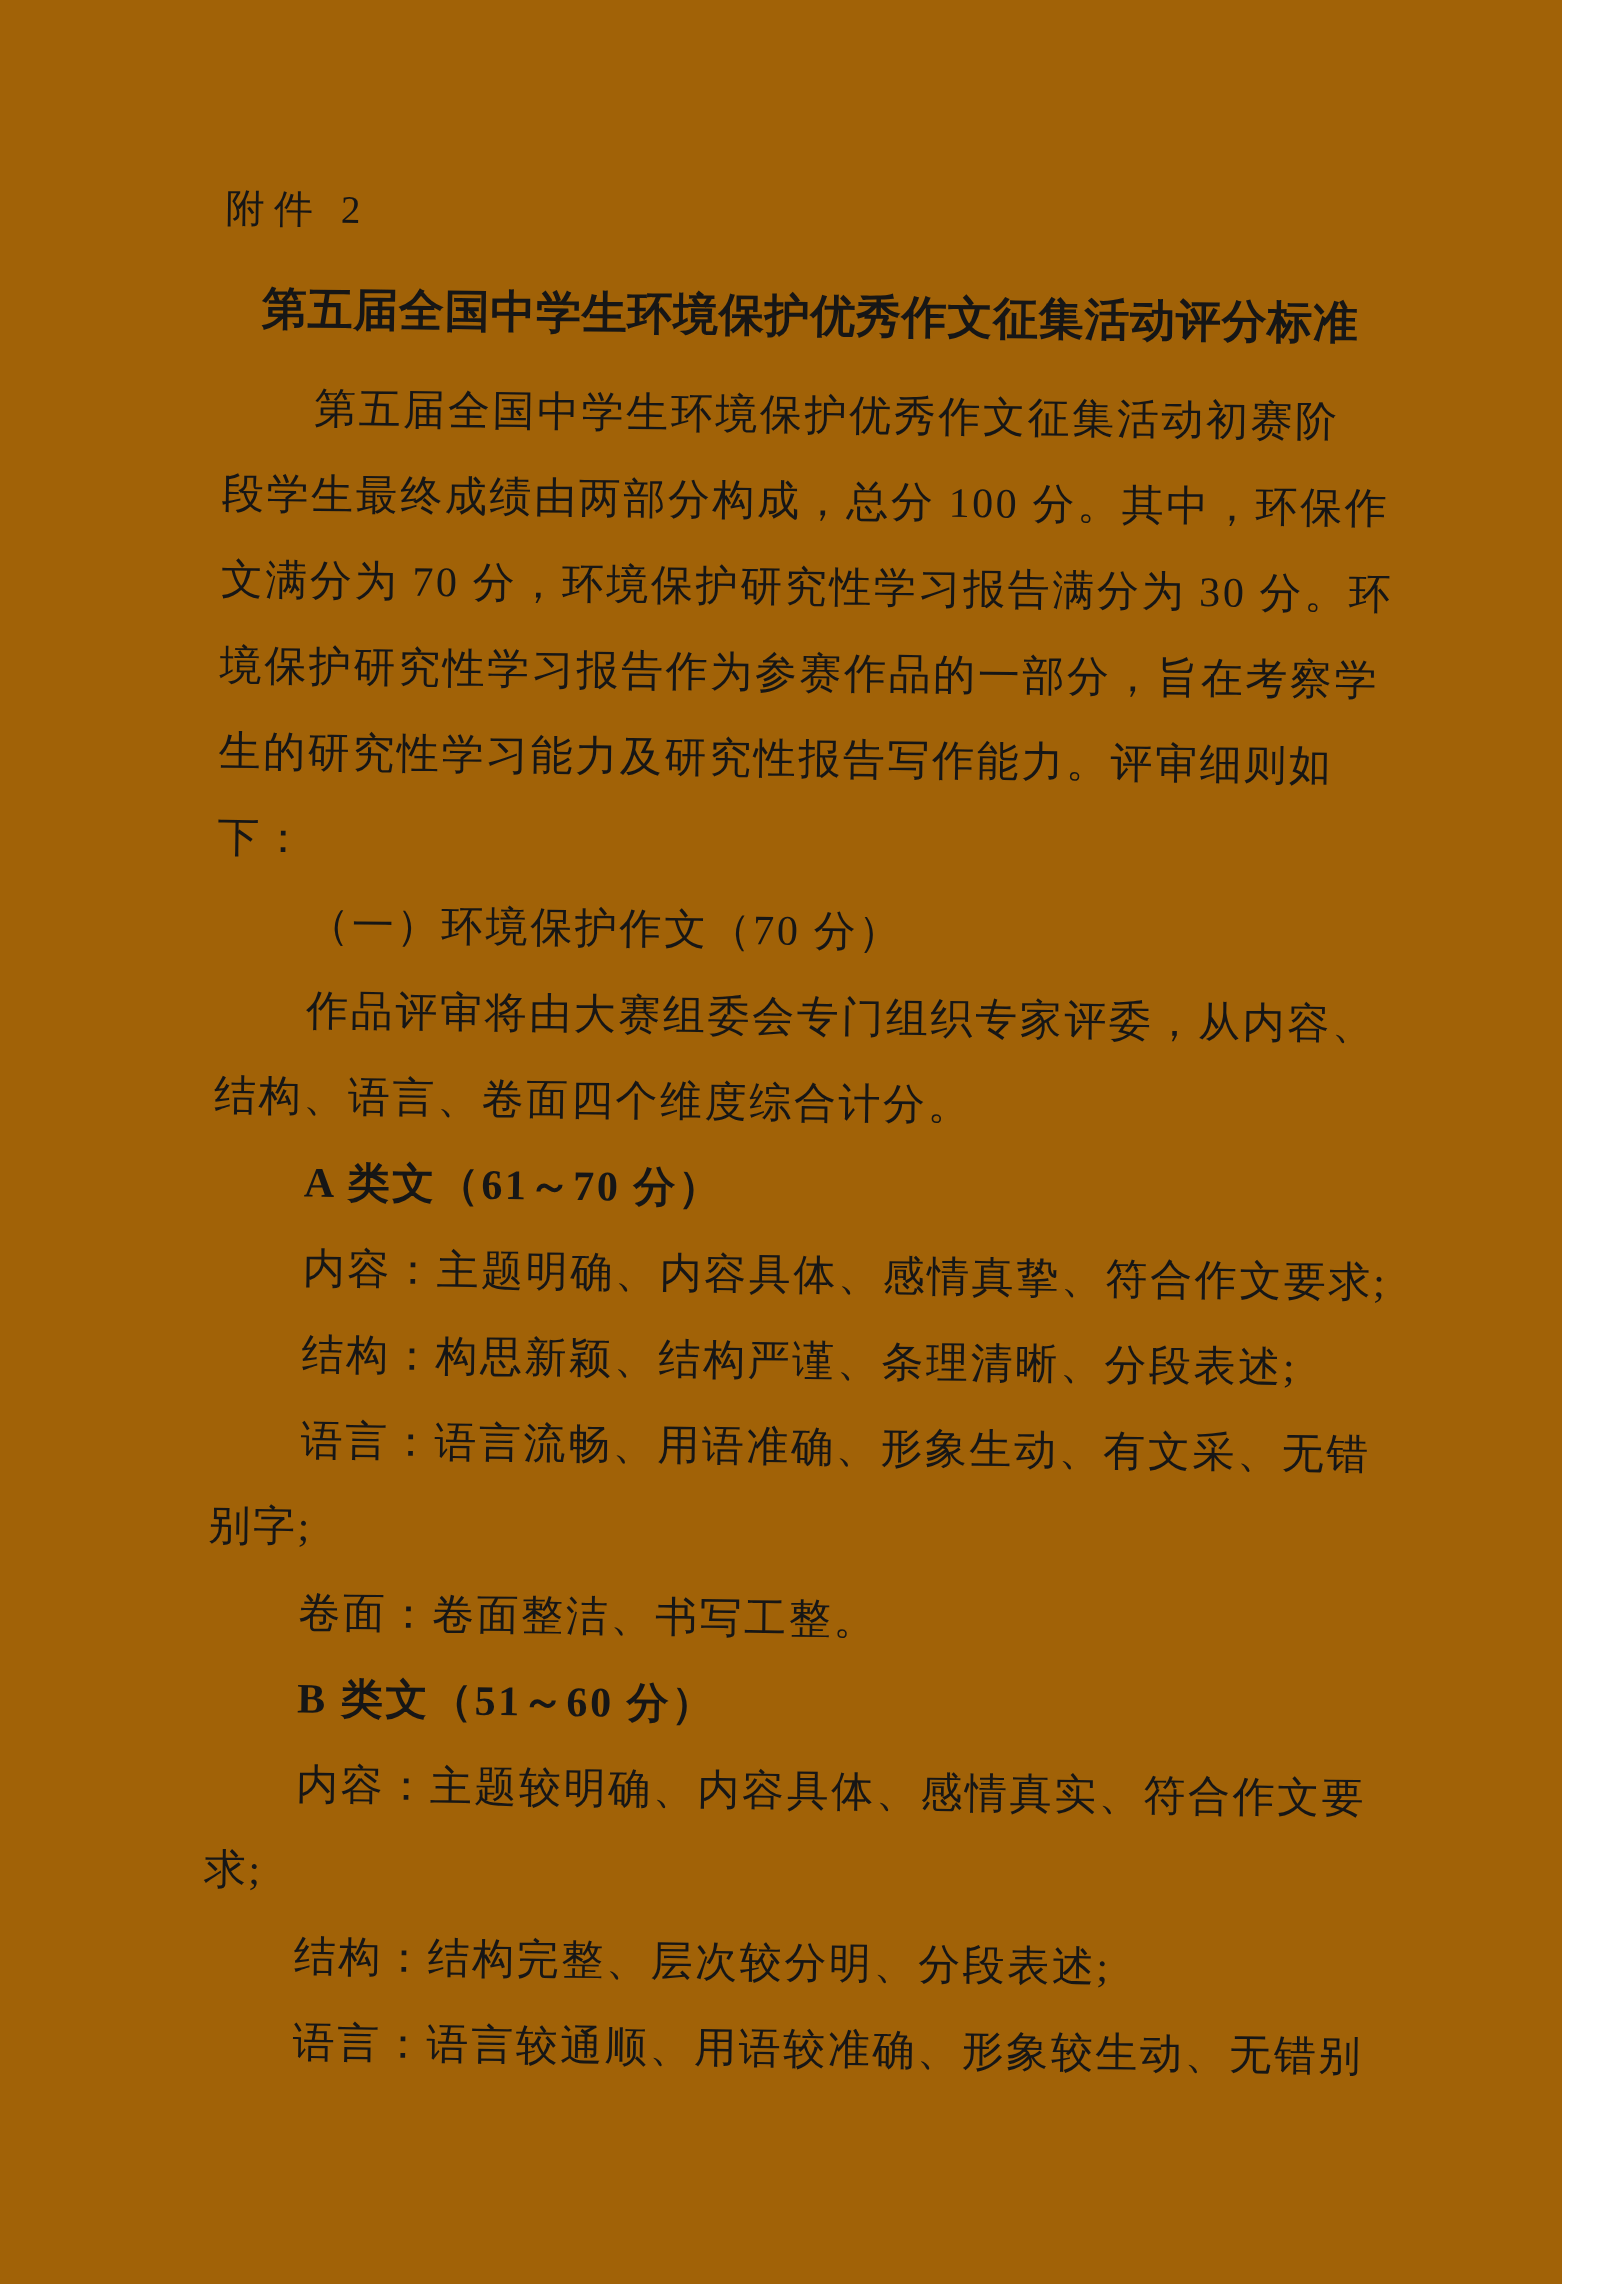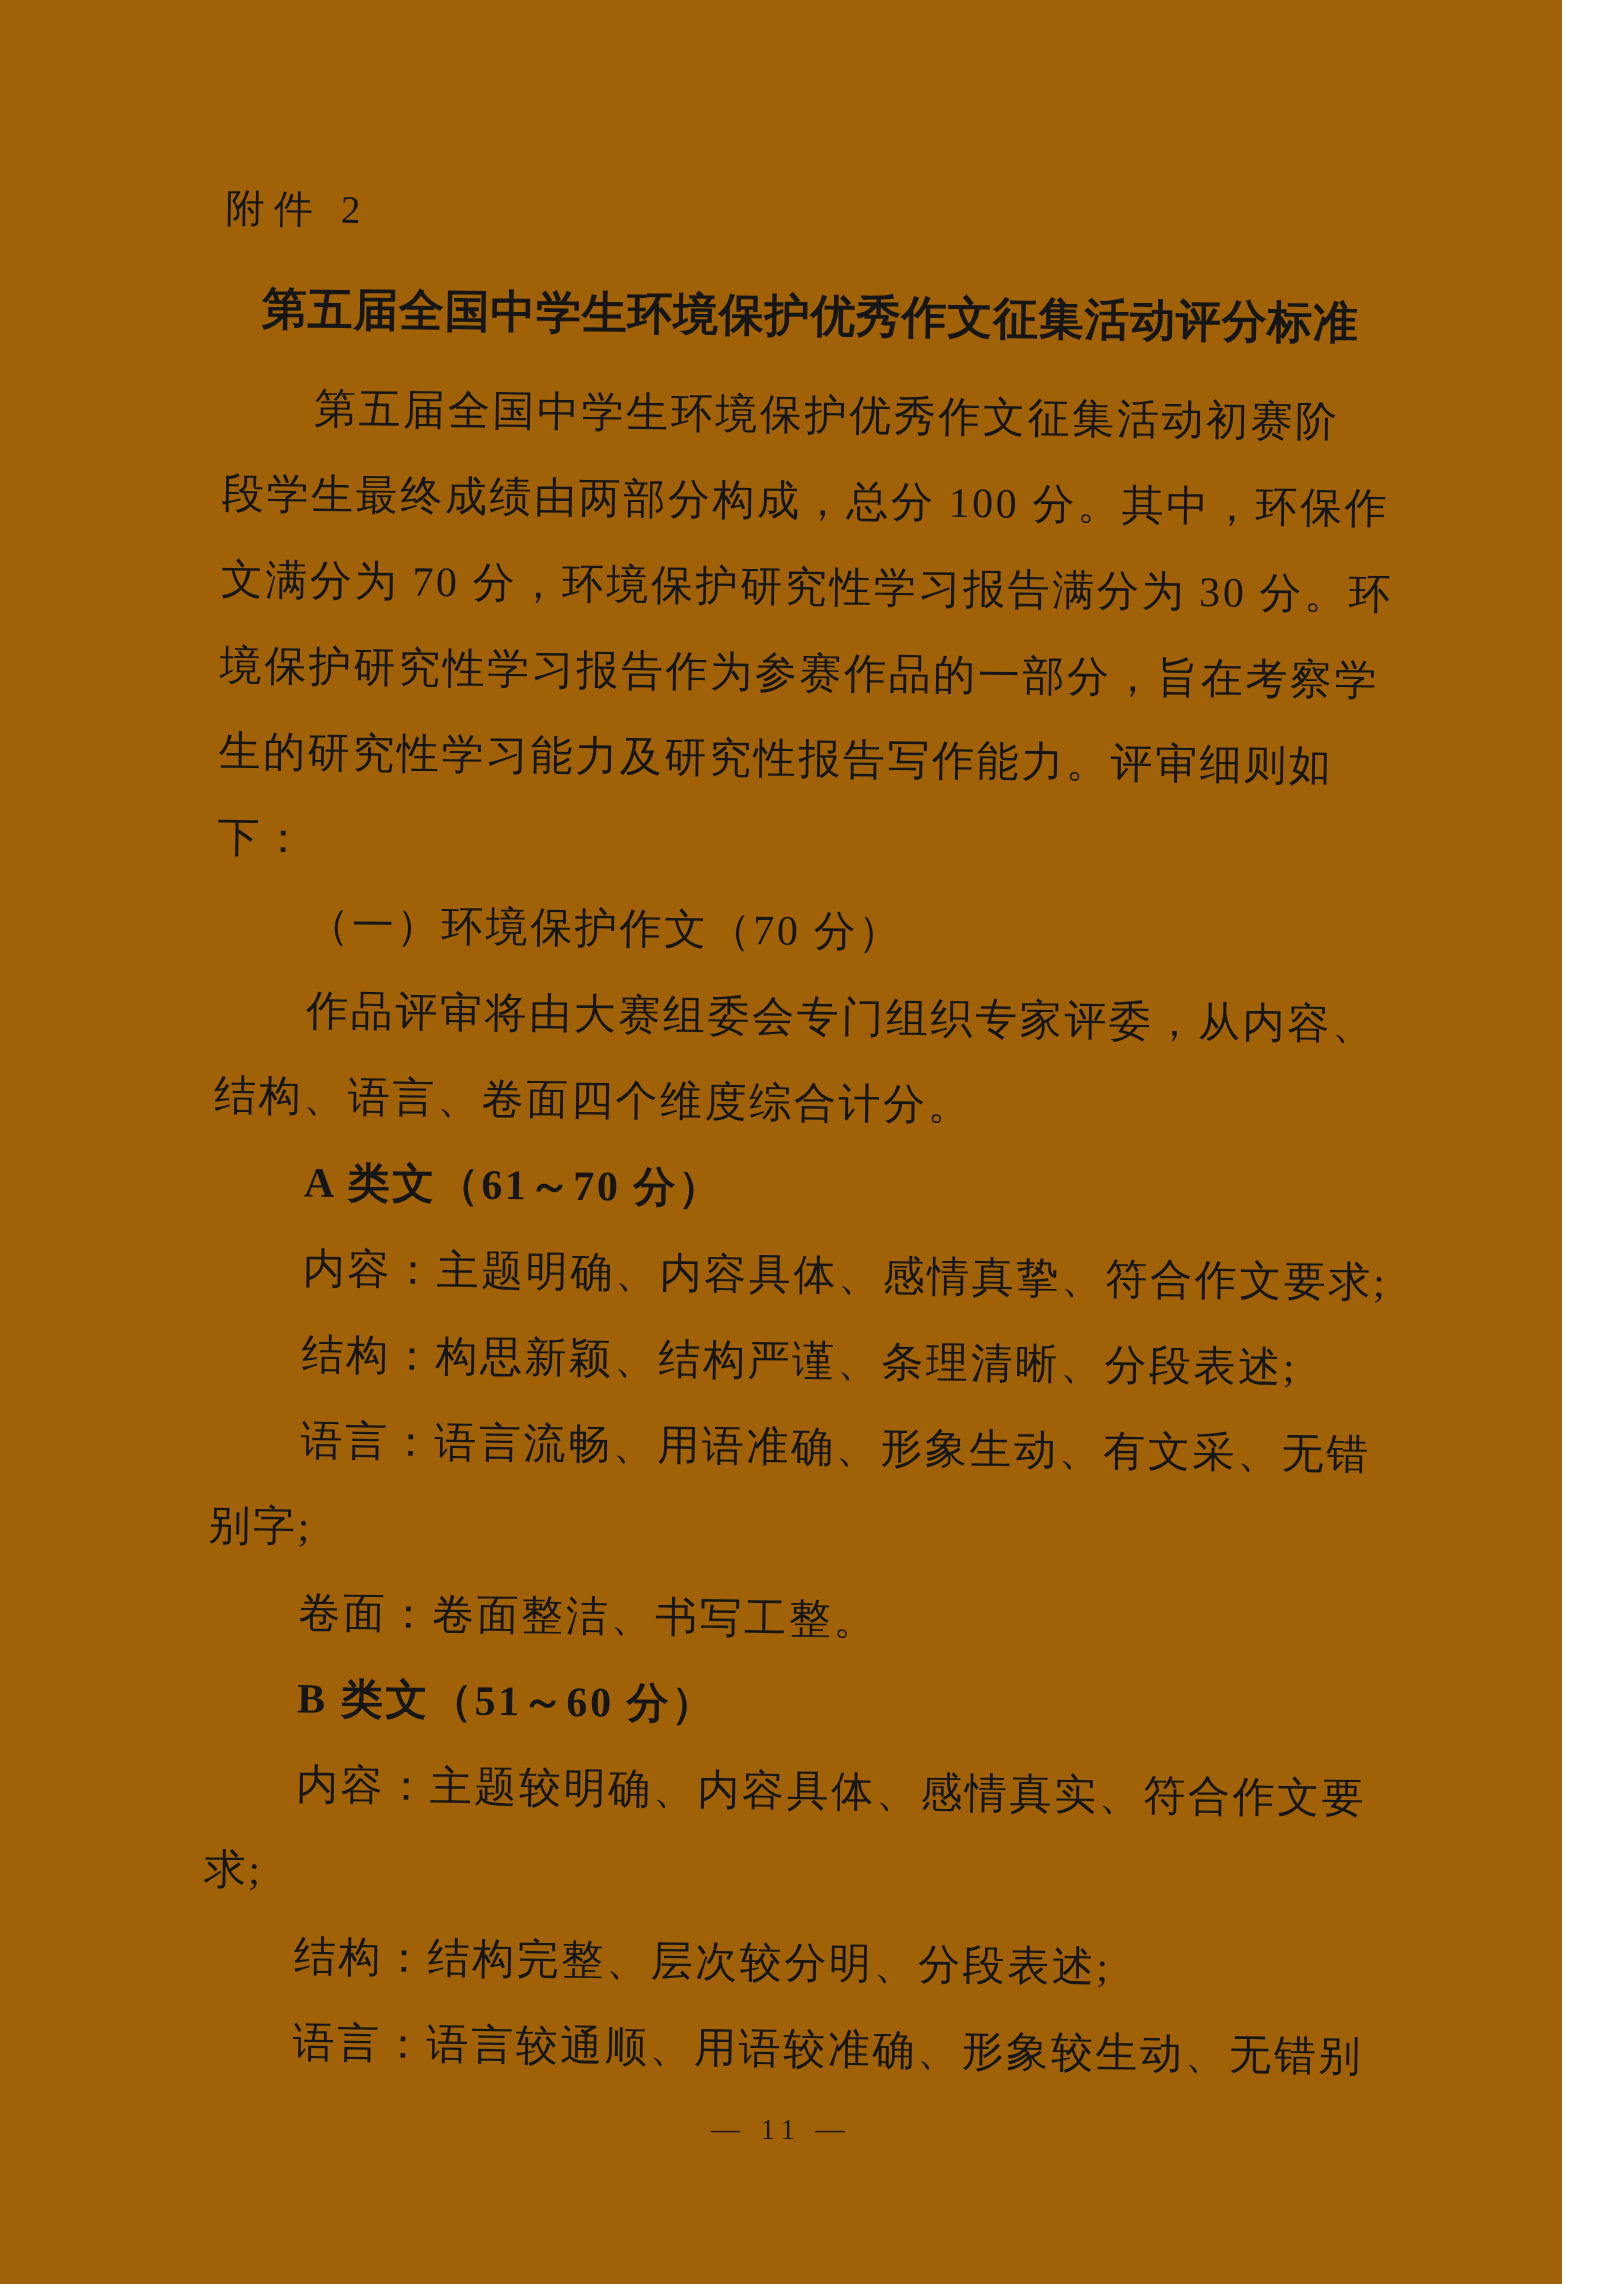--- a/index.html
+++ b/index.html
@@ -103,15 +103,14 @@
       <div class="line">别字;</div>
       <div class="line indent">卷面：卷面整洁、书写工整。</div>
       <div class="line indent bold">B 类文（51～60 分）</div>
       <div class="line indent">内容：主题较明确、内容具体、感情真实、符合作文要</div>
       <div class="line">求;</div>
       <div class="line indent">结构：结构完整、层次较分明、分段表述;</div>
       <div class="line indent">语言：语言较通顺、用语较准确、形象较生动、无错别</div>
     </div>
   </div>
 
-  <div class="page-number">— 11 —</div>
 </div>
 
 
 </body></html>

